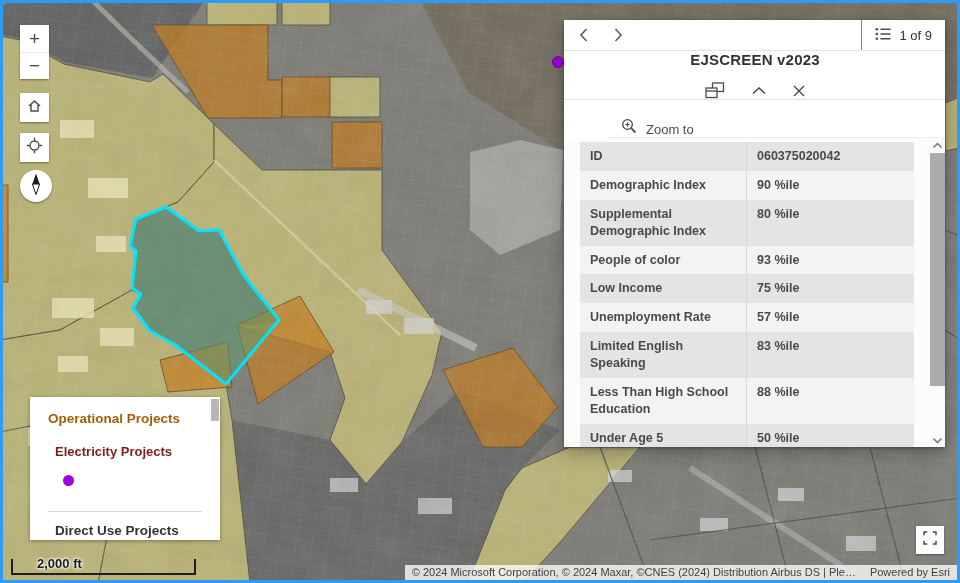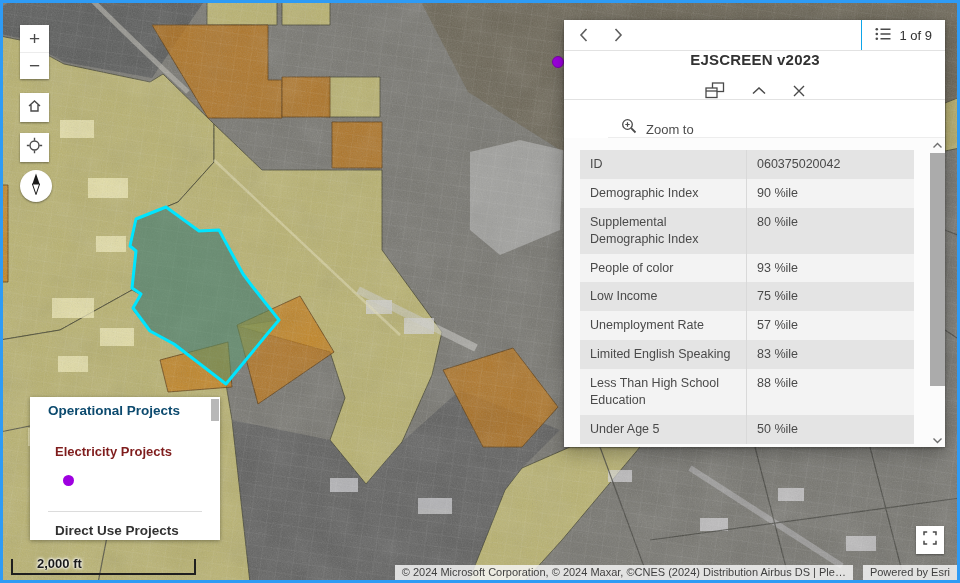--- a/index.html
+++ b/index.html
@@ -30,52 +30,52 @@
   .pg-count{border-left:1px solid #0ea5e9;display:flex;align-items:center;gap:8px;
     padding:0 13px;font-size:13px;color:#323232;cursor:pointer;}
   .hdr{height:48px;min-height:48px;border-bottom:1px solid #e2e2e2;display:flex;align-items:center;
     padding:0 15px 0 16px;flex-direction:column;}
   .hdr-title{font-size:15px;font-weight:bold;color:#323232;flex:1;letter-spacing:.2px;}
   .hdr-icons{display:flex;align-items:center;gap:27px;}
   .hicon{cursor:pointer;display:flex;align-items:center;}
   .zoomto{height:37px;min-height:37px;border-bottom:1px solid #ededed;display:flex;align-items:flex-end;
     gap:9px;padding-left:13px;font-size:13px;color:#4c4c4c;cursor:pointer;margin-left:44px;}
   .pcontent{flex:1;position:relative;background:#fcfcfc;overflow:hidden;}
-  .ptable{position:absolute;left:16px;top:12px;width:334px;}
+  .ptable{position:absolute;left:16px;top:4px;width:334px;font-weight:bold;}
   .prow{display:flex;font-size:12.5px;color:#4a4a4a;line-height:1.35;}
   .prow:nth-child(odd){background:#e4e4e4;}
   .prow:nth-child(even){background:#f3f3f3;}
   .pcell-l{width:167px;min-width:167px;padding:6px 10px;border-right:1px solid #d9d9d9;box-sizing:border-box;}
   .pcell-v{flex:1;padding:6px 10px;}
   .pscroll{position:absolute;right:0;top:0;bottom:0;width:15px;background:#fbfbfb;z-index:2;}
   .pscroll .sbtn{position:absolute;left:0;width:15px;height:14px;display:flex;align-items:center;
     justify-content:center;cursor:pointer;}
   .pscroll .up{top:0;} .pscroll .down{bottom:0;}
   .pthumb{position:absolute;left:0;top:15px;width:15px;height:233px;background:#ababab;cursor:pointer;}
 
   
   .legend{position:absolute;left:30px;top:397px;width:190px;height:143px;background:#fff;
     box-shadow:0 1px 4px rgba(0,0,0,.35);overflow:hidden;z-index:10;}
-  .lg-head{position:absolute;left:18px;top:6px;font-size:13.5px;font-weight:bold;color:#0c4a6e;}
+  .lg-head{position:absolute;left:18px;top:14px;font-size:13.5px;font-weight:bold;color:#a16207;}
   .lg-sub{position:absolute;left:25px;top:47px;font-size:13px;font-weight:bold;color:#7f1d1d;}
   .lg-dot{position:absolute;left:33px;top:78px;width:11px;height:11px;border-radius:50%;}
   .lg-div{position:absolute;left:18px;right:18px;top:114px;height:1px;background:#dcdcdc;}
   .lg-sub2{position:absolute;left:25px;top:126px;font-size:13.5px;font-weight:bold;color:#323232;}
   .lg-thumb{position:absolute;right:1px;top:2px;width:8px;height:22px;background:#b8b8b8;cursor:pointer;}
 
   
   .scalebar{position:absolute;left:11px;top:559px;width:185px;height:16px;
     border:2px solid #1f1f1f;border-top:none;z-index:10;box-sizing:border-box;}
   .scalebar span{position:absolute;left:24px;top:-3px;font-size:13px;font-weight:bold;color:#1a1a1a;
     text-shadow:0 0 2px #fff,0 0 3px #fff,0 0 4px #fff;}
   .attrib{position:absolute;right:3px;bottom:3px;height:15px;display:flex;align-items:stretch;
     font-size:11px;color:#3f3f3f;z-index:10;}
   .attrib .seg{background:rgba(248,248,248,.82);padding:0 7px;line-height:15px;white-space:nowrap;}
   .attrib .seg.src{max-width:478px;overflow:hidden;}
-  .attrib .seg.esri{margin-left:10px;}
+  .attrib .seg.esri{margin-left:0;}
 </style>
 </head>
 <body>
 
 <div class="viewport">
 
   <svg class="map" width="960" height="583" viewBox="0 0 960 583" preserveAspectRatio="none">
     <defs>
       <pattern id="grid" width="16" height="12" patternUnits="userSpaceOnUse" patternTransform="rotate(8)">
         <path d="M0 0H16M0 0V12" stroke="rgba(255,255,255,.09)" stroke-width="1" fill="none"></path>

